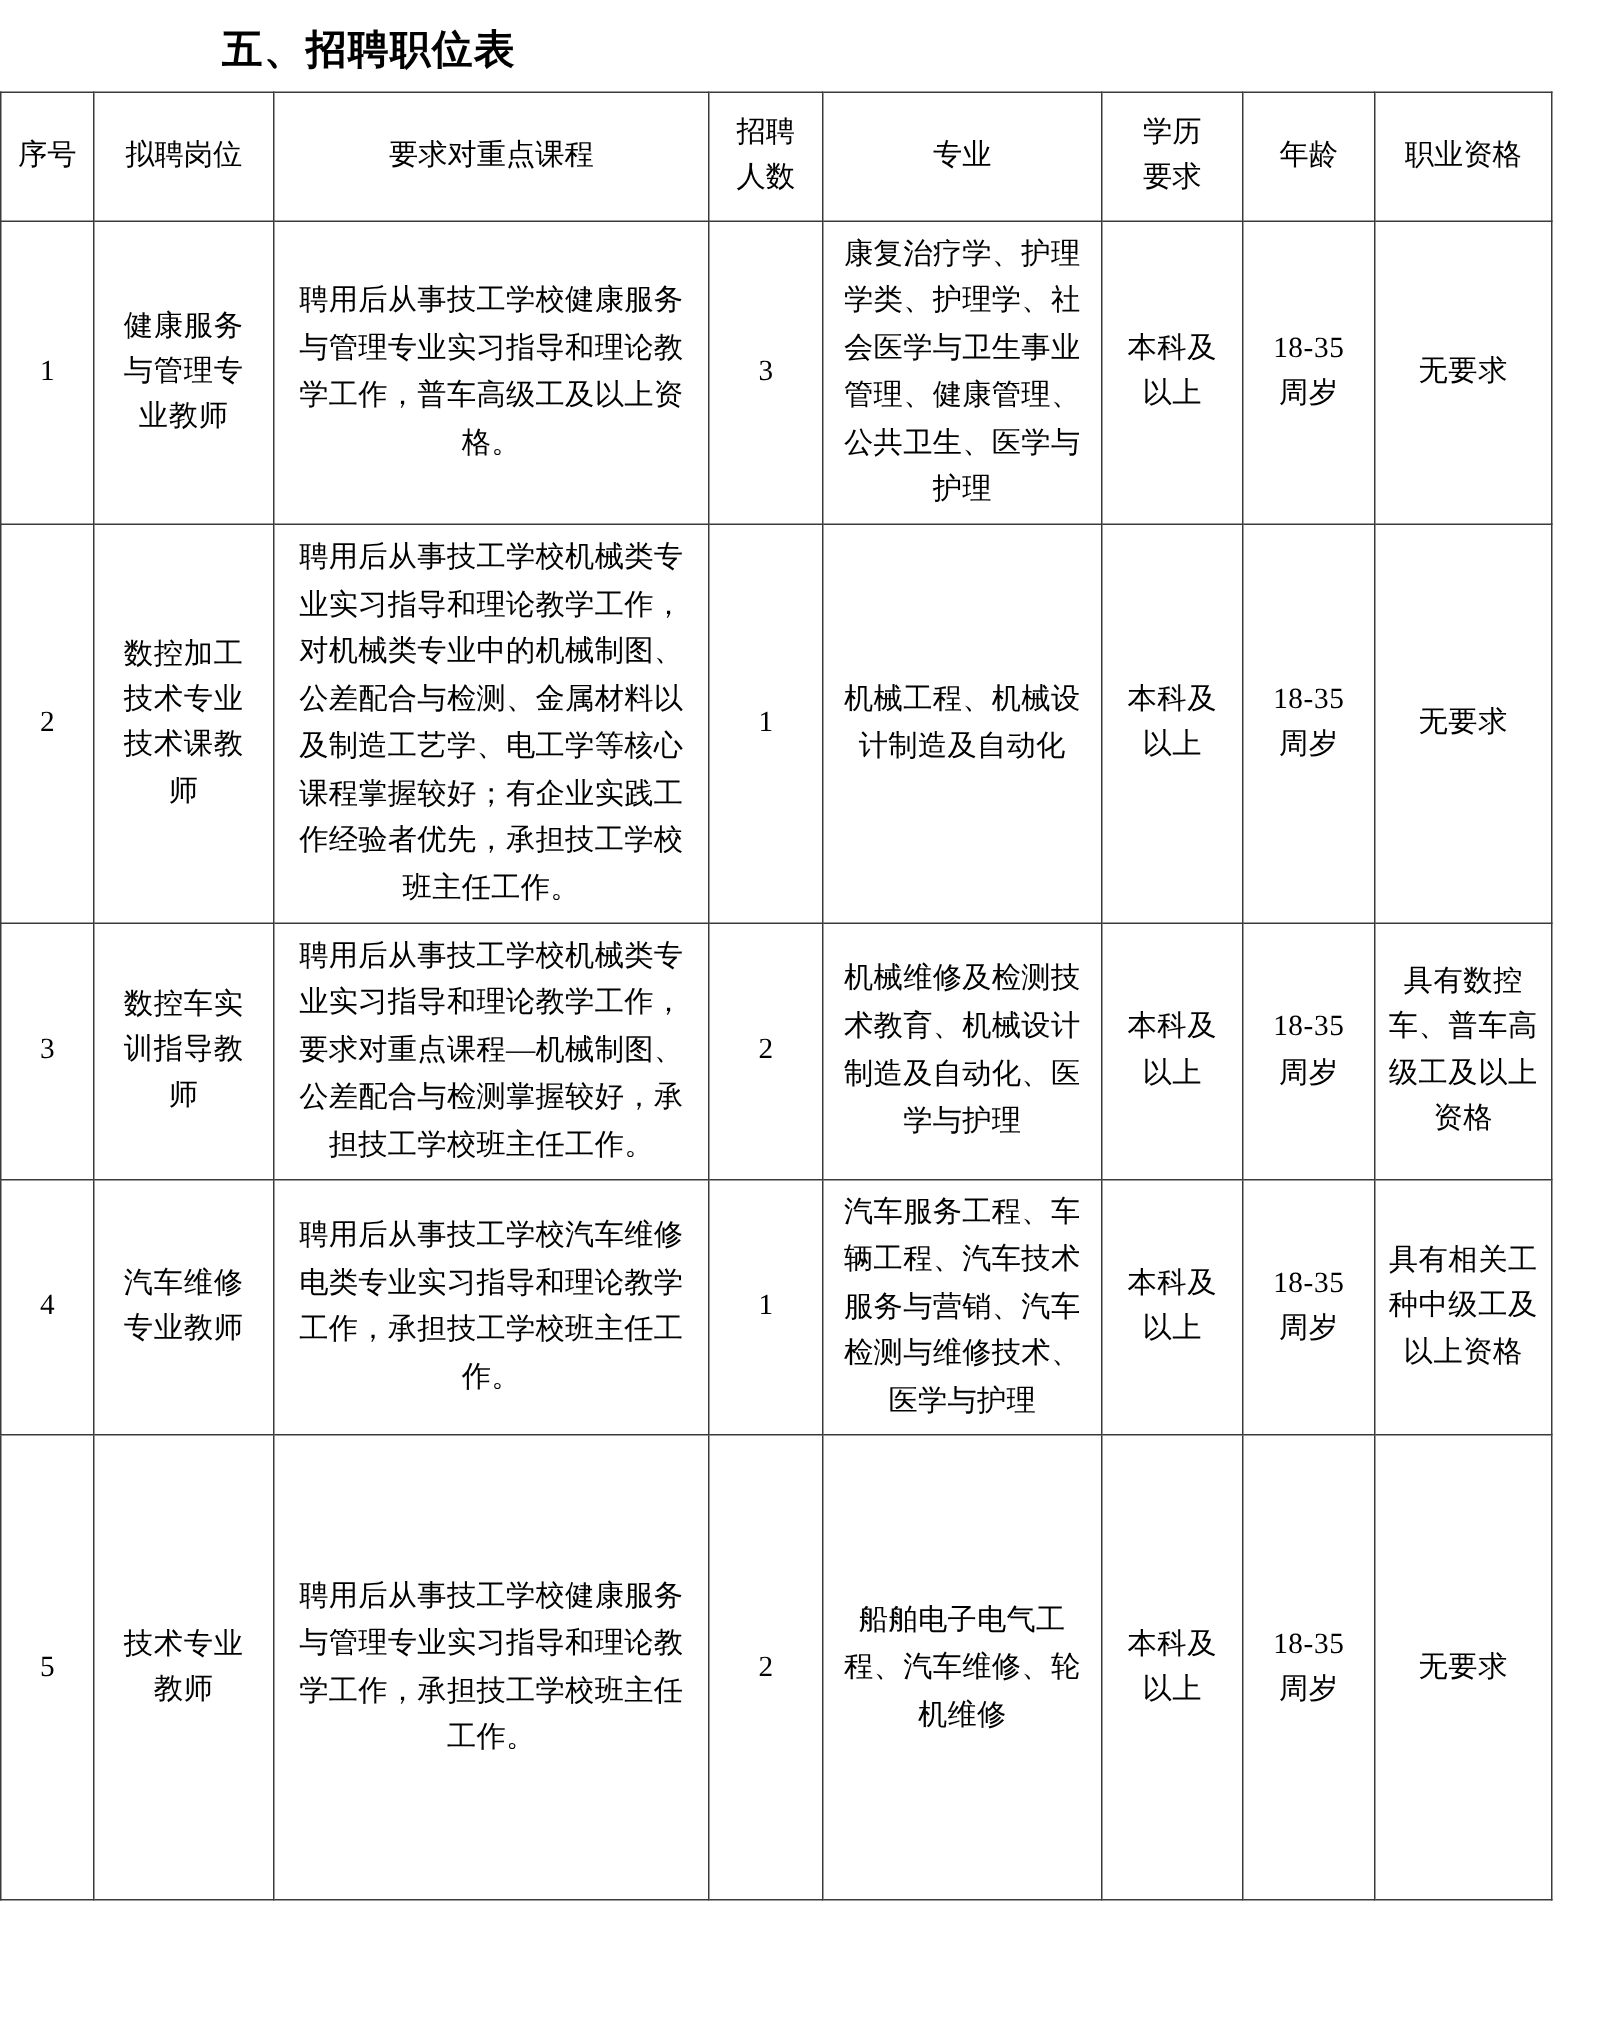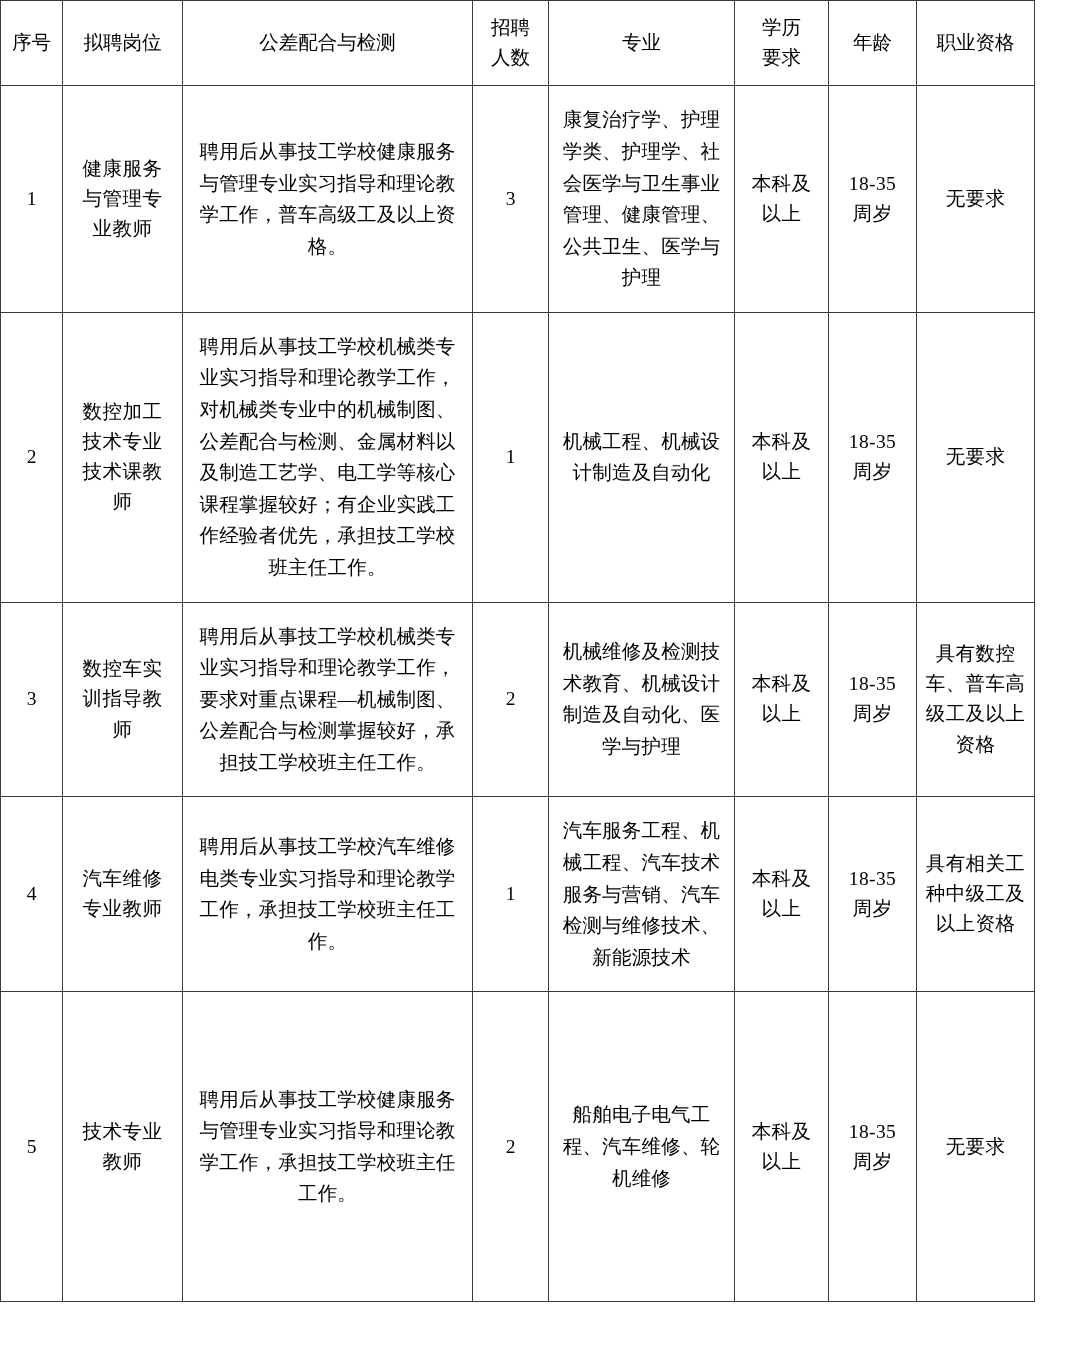--- a/index.html
+++ b/index.html
@@ -33,21 +33,21 @@
   table.jobs {
     border-collapse: collapse;
     table-layout: fixed;
     width: 1004px;
     font-size: 19.5px;
     line-height: 1.55;
   }
   table.jobs th, table.jobs td {
     border: 1.2px solid #3a3a3a;
     vertical-align: middle;
-    padding: 18px 8px;
+    padding: 6px 8px;
     text-align: center;
     font-weight: normal;
   }
   table.jobs thead th {
     padding: 12px 6px;
     font-size: 19.5px;
   }
   col.c-no { width: 62px; }
   col.c-post { width: 120px; }
   col.c-desc { width: 290px; }
@@ -76,37 +76,38 @@
     line-height: 1.55;
   }
   td.cell-cert { text-align: center; }
   .two-line { white-space: pre-line; }
 </style>
 </head>
 <body>
 
 <div id="page">
 
+  <div class="doc-title">五、招聘职位表</div>
 
   <table class="jobs">
     <colgroup>
       <col class="c-no">
       <col class="c-post">
       <col class="c-desc">
       <col class="c-num">
       <col class="c-major">
       <col class="c-edu">
       <col class="c-age">
       <col class="c-cert">
     </colgroup>
     <thead>
       <tr>
         <th class="two-line">序号</th>
         <th class="two-line">拟聘岗位</th>
-        <th class="two-line">公差配合与检测</th>
+        <th class="two-line">要求对重点课程</th>
         <th class="two-line">招聘
 人数</th>
         <th class="two-line">专业</th>
         <th class="two-line">学历
 要求</th>
         <th class="two-line">年龄</th>
         <th class="two-line">职业资格</th>
       </tr>
     </thead>
     <tbody>
@@ -152,21 +153,21 @@
         <td class="cell-age two-line">18-35
 周岁</td>
         <td class="cell-cert">具有数控车、普车高级工及以上资格</td>
       </tr>
       <tr>
         <td>4</td>
         <td class="cell-post two-line">汽车维修
 专业教师</td>
         <td class="cell-desc">聘用后从事技工学校汽车维修电类专业实习指导和理论教学工作，承担技工学校班主任工作。</td>
         <td>1</td>
-        <td class="cell-major">汽车服务工程、机械工程、汽车技术服务与营销、汽车检测与维修技术、新能源技术</td>
+        <td class="cell-major">汽车服务工程、车辆工程、汽车技术服务与营销、汽车检测与维修技术、医学与护理</td>
         <td class="cell-edu two-line">本科及
 以上</td>
         <td class="cell-age two-line">18-35
 周岁</td>
         <td class="cell-cert">具有相关工种中级工及以上资格</td>
       </tr>
       <tr style="height:310px;">
         <td>5</td>
         <td class="cell-post two-line">技术专业
 教师</td>

